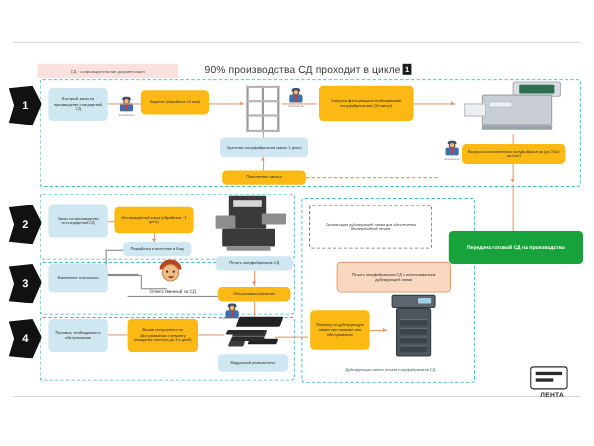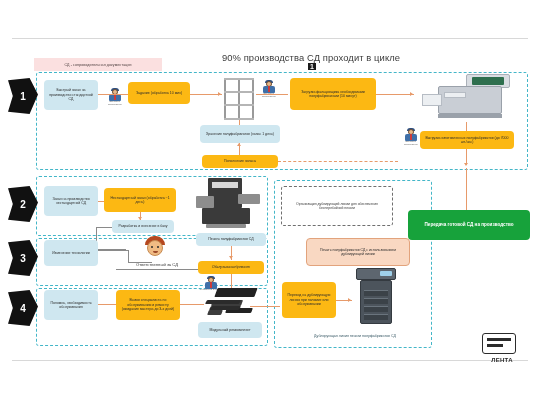--- a/index.html
+++ b/index.html
@@ -25,21 +25,21 @@
   .legend {
     position:absolute; left:34px; top:58px; width:128px; height:13px;
     background:#fbe0e0; color:#4a3c3c;
     font-size:3.6px; letter-spacing:.1px;
     display:flex; align-items:center; justify-content:center;
     white-space:nowrap;
   }
   .title {
     position:absolute; left:186px; top:52px; width:250px; height:16px;
     color:#3b3b3b; font-size:9.4px; letter-spacing:.1px;
-    display:flex; align-items:center; white-space:nowrap;flex-direction:column;
+    display:flex; align-items:flex-end; white-space:nowrap;
   }
   .title .cyc {
     display:inline-flex; align-items:center; justify-content:center;
     width:8px; height:10px; background:#1b1b1b; color:#fff;
     font-size:7px; font-weight:bold; margin-left:2px;
   }
 
   
   .frame { position:absolute; border:1px dashed #43b6c8; border-radius:3px; }
   #frame-1 { left:36px; top:72px;  width:492px; height:98px; }

